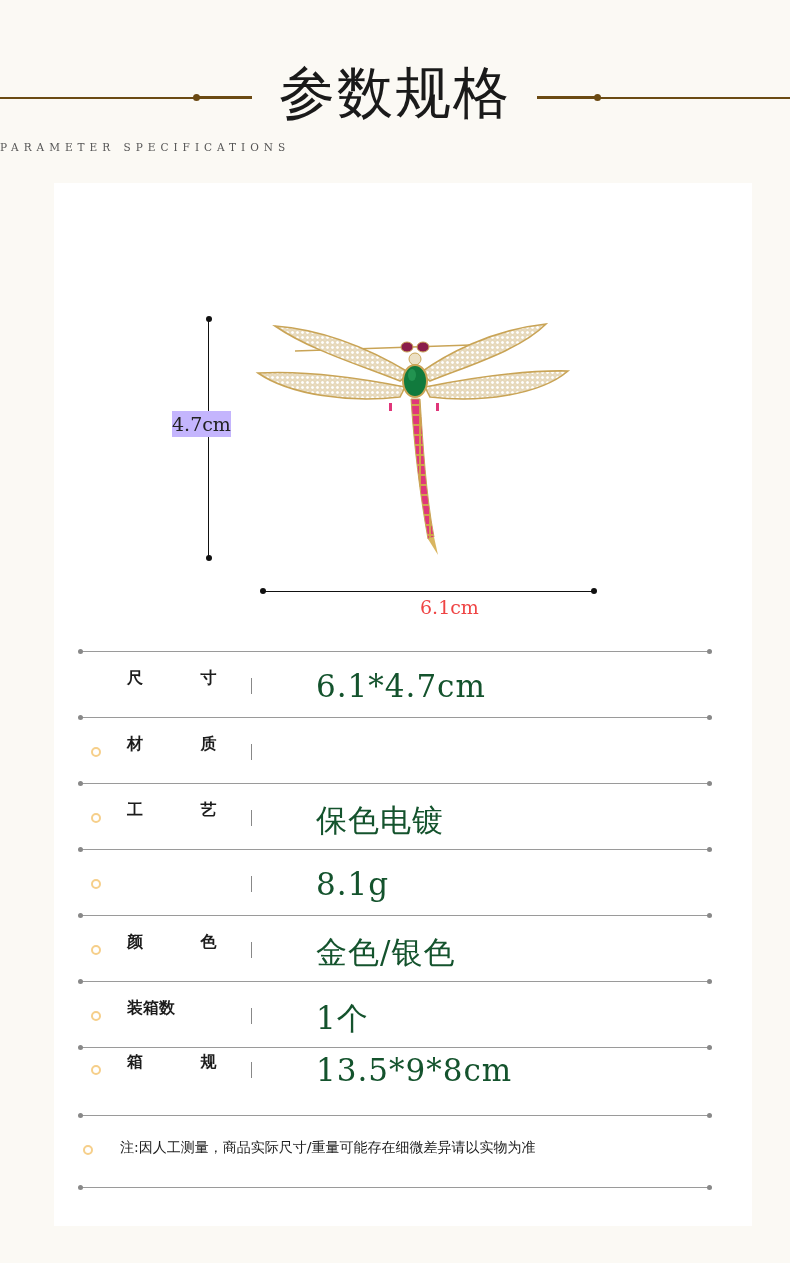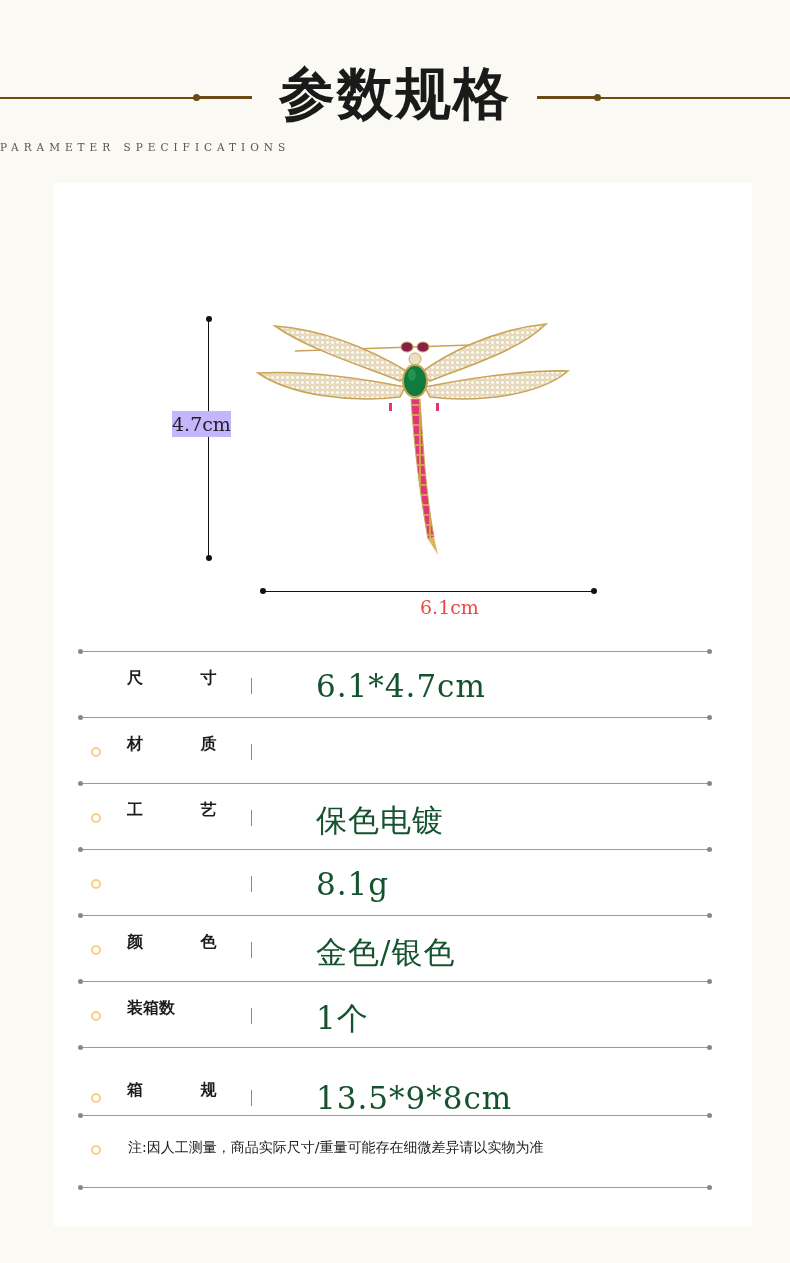--- a/index.html
+++ b/index.html
@@ -7,21 +7,21 @@
   body { position: relative; font-family: "DejaVu Serif", "Liberation Serif", serif; color: #1c1c1c; }
 
   .title-wrap { position: absolute; left: 0; top: 0; width: 790px; height: 170px; }
   .gold-line { position: absolute; top: 97px; height: 2px; background: #6b4a13; }
   .gold-line.l { left: 0; width: 196px; }
   .gold-line.lt { left: 196px; width: 56px; top: 96px; height: 3px; }
   .gold-line.rt { left: 537px; width: 60px; top: 96px; height: 3px; }
   .gold-line.r { left: 597px; width: 193px; }
   .gold-dot { position: absolute; top: 94px; width: 7px; height: 7px; border-radius: 50%; background: #6b4a13; }
   .title { position: absolute; left: 0; width: 790px; top: 58px; text-align: center;
-           font-size: 56px; font-weight: bold; letter-spacing: 2px; color: #1a1a1a; line-height: 70px; }
+           font-size: 56px; font-weight: normal; letter-spacing: 2px; color: #1a1a1a; line-height: 70px; }
   .subtitle { position: absolute; left: 0; width: 790px; top: 141px; text-align: left;
               font-size: 10.5px; letter-spacing: 5px; color: #555; }
 
   .card { position: absolute; left: 54px; top: 183px; width: 698px; height: 1043px; background: #ffffff; }
 
   .dim-v { position: absolute; left: 208px; top: 319px; width: 1px; height: 239px; background: #111; }
   .dim-v-dot { position: absolute; left: 205.5px; width: 6px; height: 6px; border-radius: 50%; background: #111; }
   .dim-v-label { position: absolute; left: 172px; top: 411px; background: #c4b5fd; padding: 2px 0;
                  font-size: 19px; color: #222; text-align: center; }
   .dim-h { position: absolute; left: 263px; top: 591px; width: 331px; height: 1px; background: #111; }
@@ -36,21 +36,21 @@
   .sep::after { right: -2px; }
 
   .row { position: absolute; left: 80px; width: 630px; height: 66px; }
   .bullet { position: absolute; left: 11px; top: 29px; width: 10px; height: 10px; border-radius: 50%;
             border: 2px solid #f6cf8a; }
   .label { position: absolute; left: 47px; top: 16px; font-size: 16px; font-weight: bold; color: #1c1c1c; }
   .label.spaced { letter-spacing: 26px; }
   .pipe { position: absolute; left: 171px; top: 26px; width: 1px; height: 16px; background: #888; }
   .value { position: absolute; left: 236px; top: 16px; font-size: 31px; color: #14532d; letter-spacing: 1px; }
 
-  .note { position: absolute; left: 80px; top: 1130px; width: 630px; height: 36px; }
+  .note { position: absolute; left: 72px; top: 1130px; width: 630px; height: 36px; }
   .note .bullet { top: 15px; }
   .note-text { position: absolute; left: 48px; top: 9px; font-family: "DejaVu Sans", "Liberation Sans", sans-serif;
                font-size: 14px; color: #1c1c1c; }
 </style>
 </head>
 <body>
 
 <div class="title-wrap">
   <div class="gold-line l"></div>
   <div class="gold-line lt"></div>
@@ -148,21 +148,21 @@
 <div class="sep" style="top:981px"></div>
 
 <div class="row" style="top:982px">
   <span class="bullet"></span>
   <span class="label">装箱数</span>
   <span class="pipe"></span>
   <span class="value">1个</span>
 </div>
 <div class="sep" style="top:1047px"></div>
 
-<div class="row" style="top:1064px">
+<div class="row" style="top:1036px">
   <span class="bullet"></span>
   <span class="label spaced">箱 规</span>
   <span class="pipe"></span>
   <span class="value">13.5*9*8cm</span>
 </div>
 <div class="sep" style="top:1115px"></div>
 
 <div class="note">
   <span class="bullet"></span>
   <span class="note-text">注:因人工测量，商品实际尺寸/重量可能存在细微差异请以实物为准</span>

